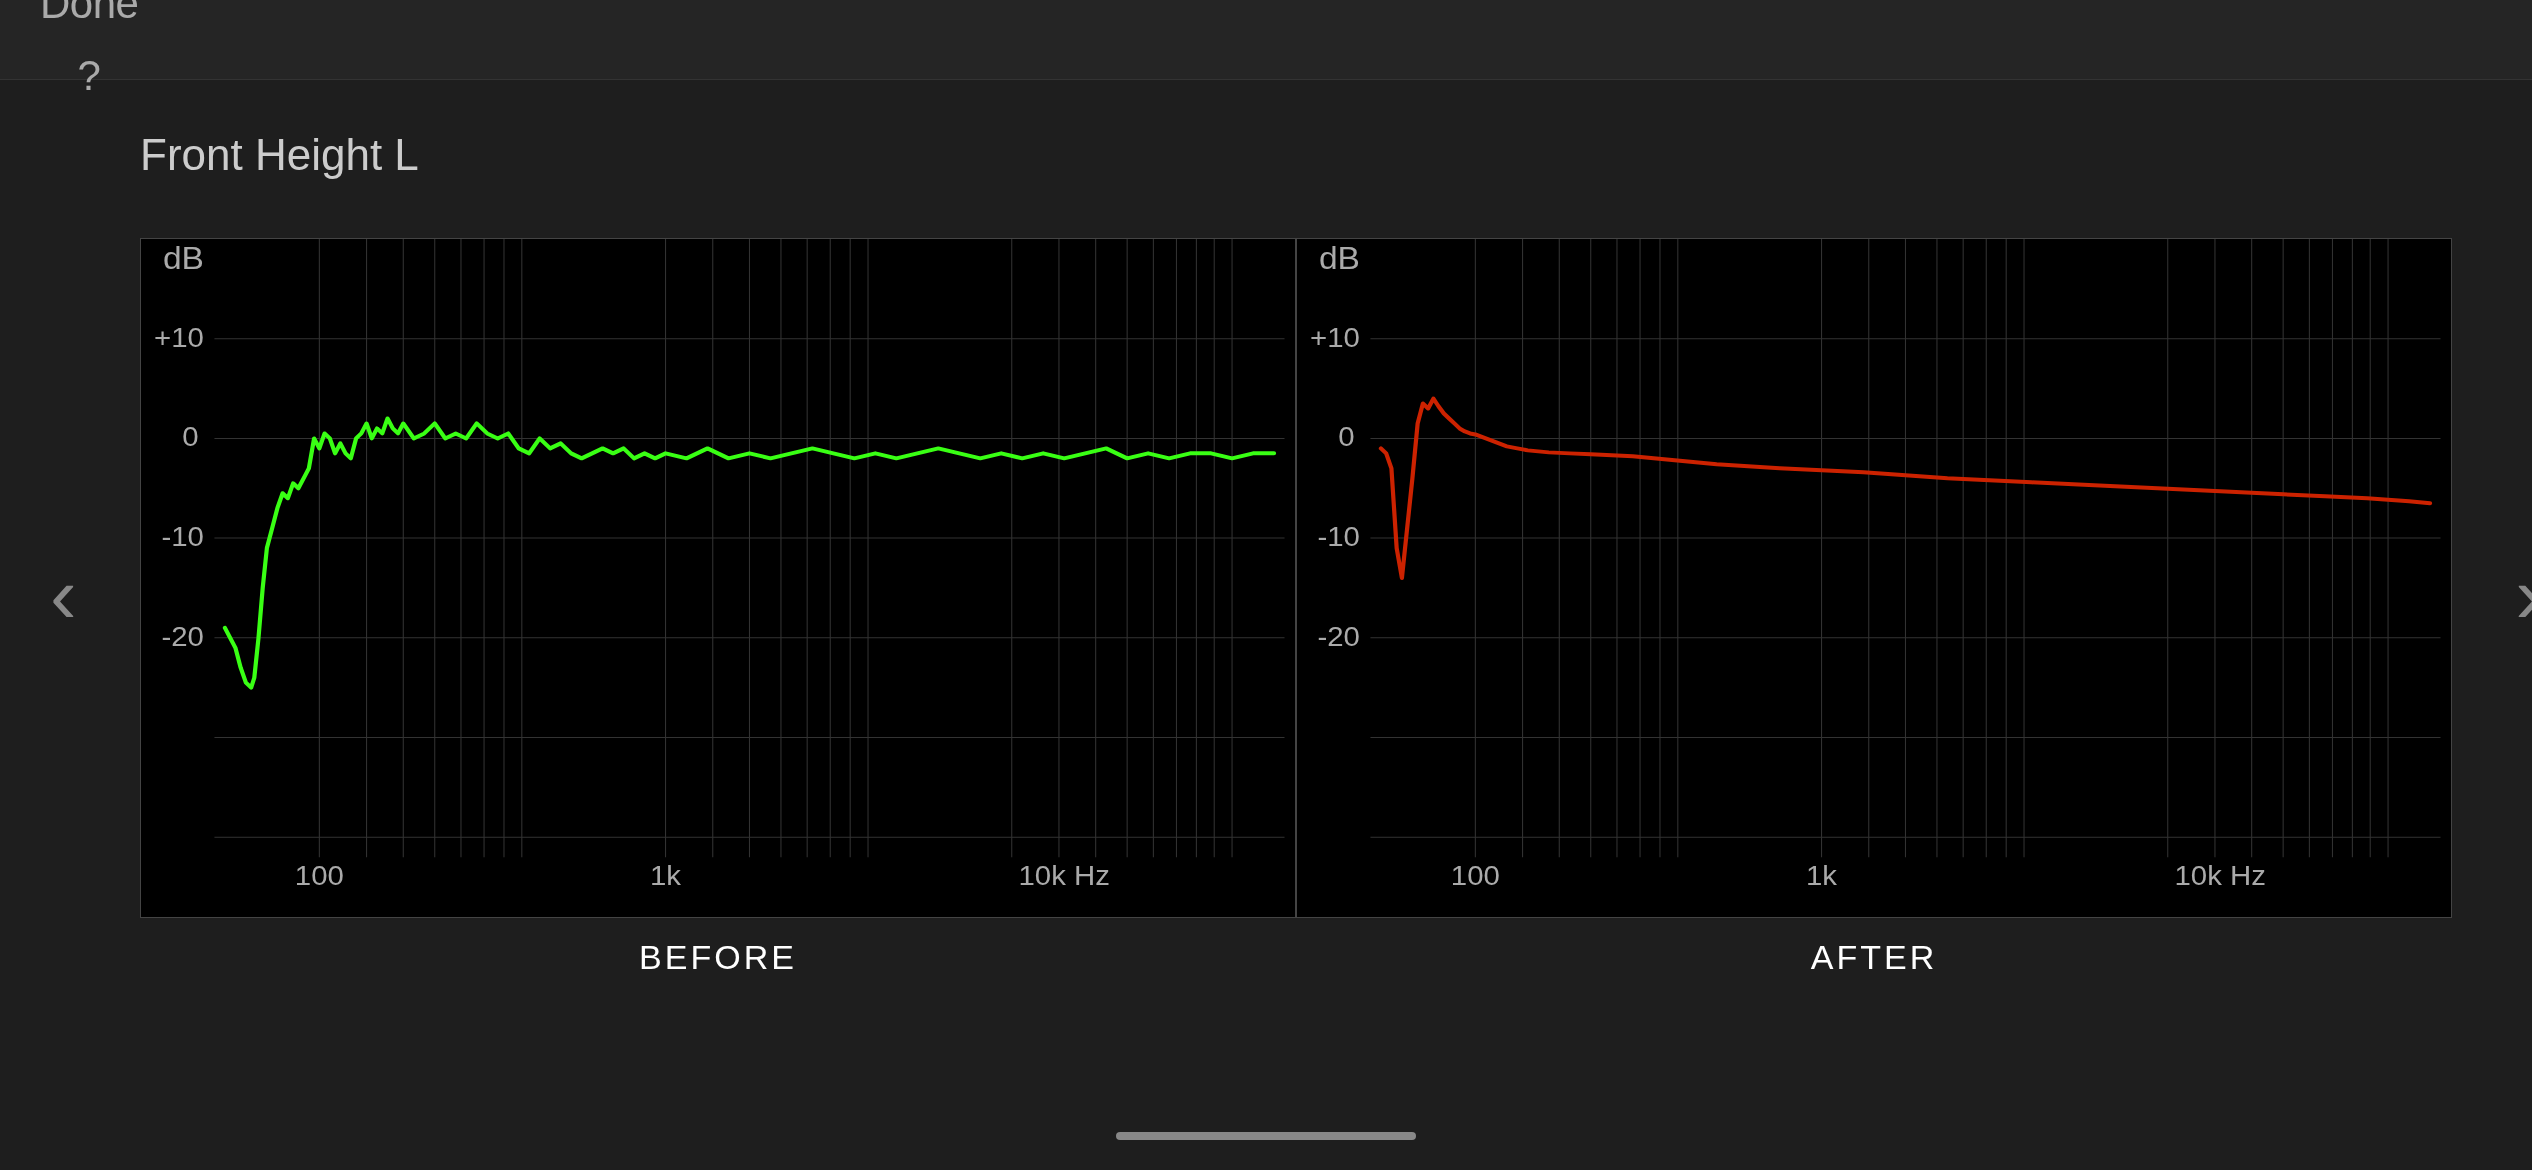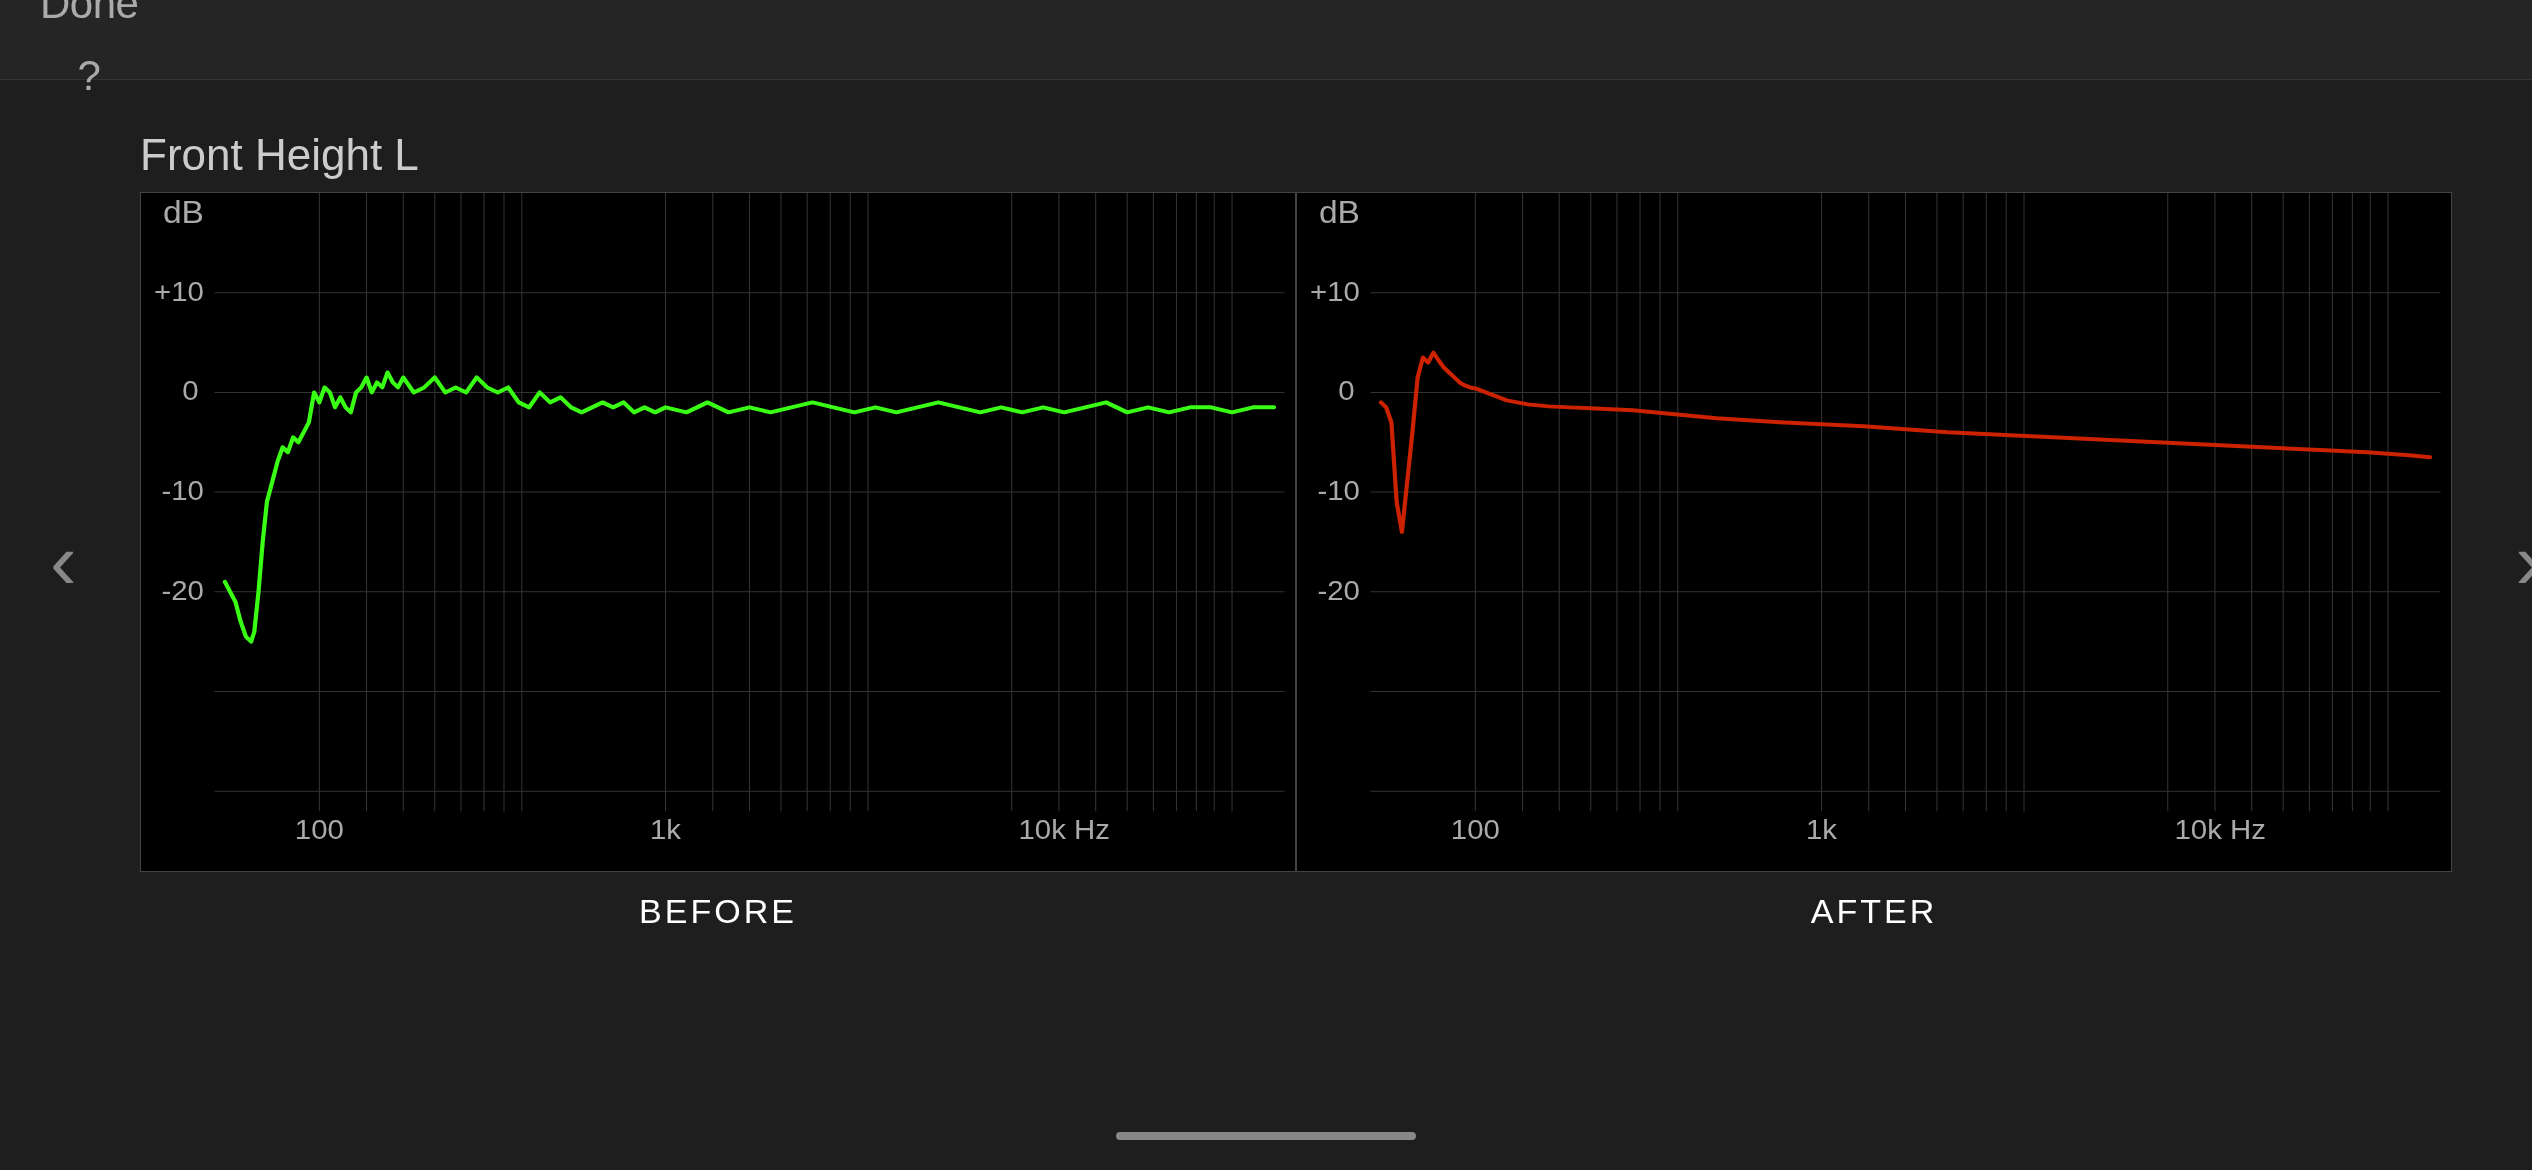--- a/index.html
+++ b/index.html
@@ -60,21 +60,21 @@
     
     .main {
       padding: 50px 80px 40px 140px;
       position: relative;
     }
 
     .channel-label {
       font-size: 44px;
       font-weight: 400;
       color: #ccc;
-      margin-bottom: 12px;
+      margin-bottom: 34px;
     }
 
     
     .charts-row {
       display: flex;
       gap: 0;
       position: relative;
       align-items: center;
     }
 
@@ -110,20 +110,21 @@
       flex-direction: column;
       align-items: center;
     }
 
     .chart-box {
       background: #000;
       border: 1px solid #444;
       position: relative;
       width: 100%;
       height: 680px;
+      margin-top: 24px;
     }
 
     .chart-label-bottom {
       font-size: 34px;
       font-weight: 500;
       color: #ffffff;
       letter-spacing: 3px;
       margin-top: 20px;
       text-align: center;
     }

